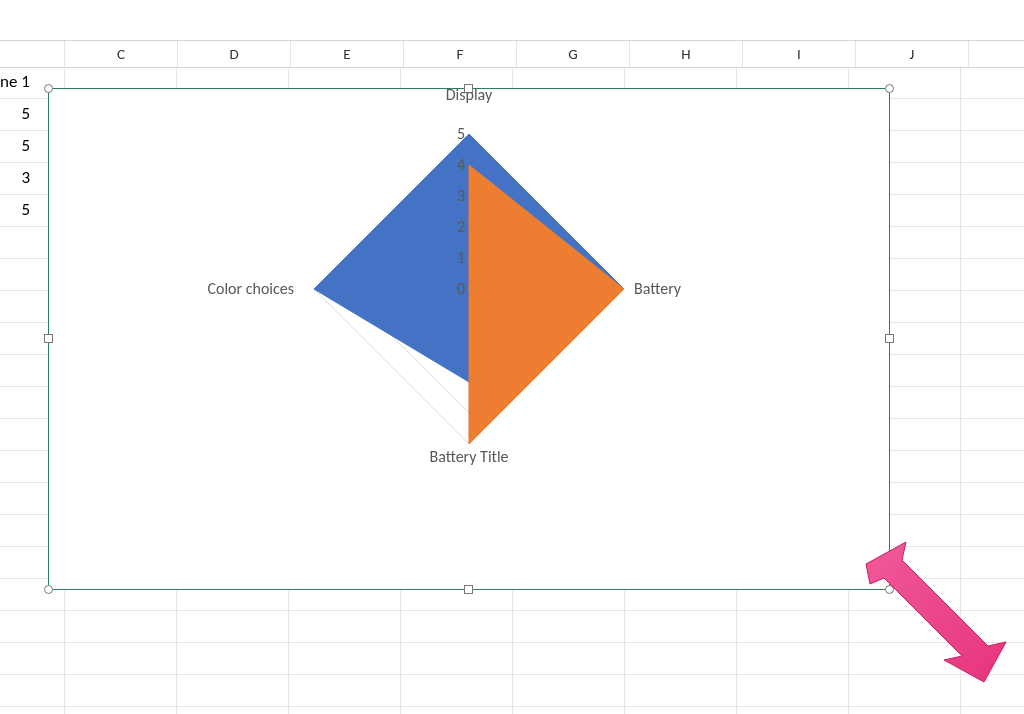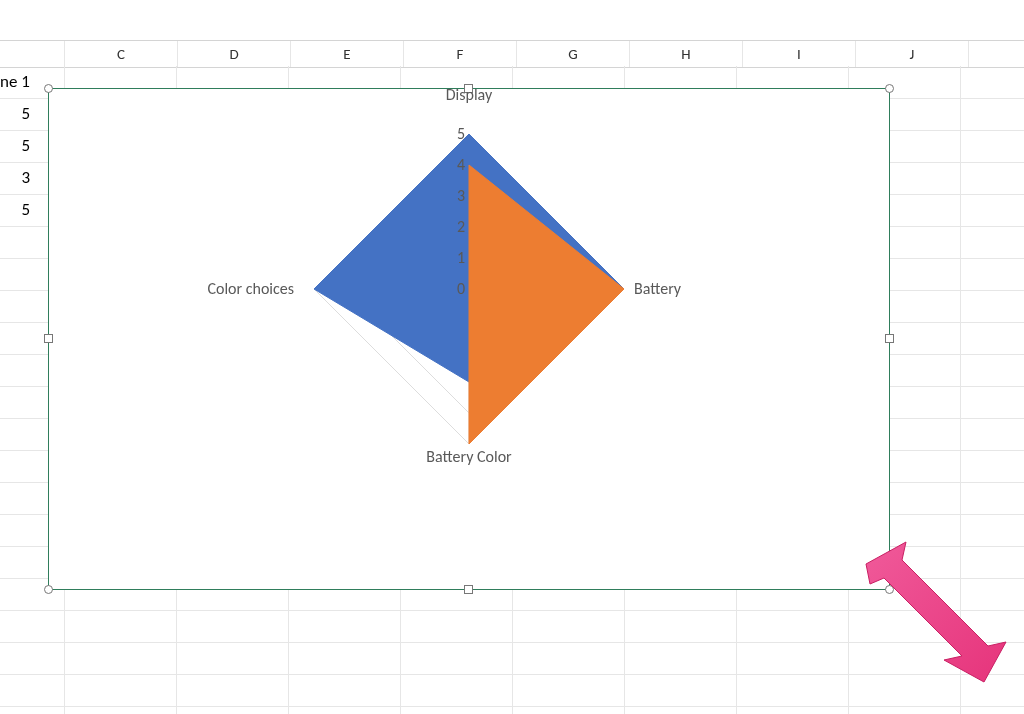--- a/index.html
+++ b/index.html
@@ -233,21 +233,21 @@
           <line x1="420" y1="200" x2="265" y2="200"></line>
         </g>
 
         <polygon points="420,45 575,200 420,293 265,200" fill="#4472c4" fill-opacity="1" stroke="#4472c4" stroke-width="1"></polygon>
 
         <polygon points="420,76 575,200 420,355 420,200" fill="#ed7d31" fill-opacity="1" stroke="#ed7d31" stroke-width="1"></polygon>
       </svg>
 
       <div class="axis-label" style="left:50%; top:-4px; transform:translateX(-50%);">Display</div>
       <div class="axis-label" style="left:585px; top:190px;">Battery</div>
-      <div class="axis-label" style="left:50%; top:358px; transform:translateX(-50%);">Battery Color</div>
+      <div class="axis-label" style="left:50%; top:358px; transform:translateX(-50%);">Battery Title</div>
       <div class="axis-label" style="right:595px; top:190px;">Color choices</div>
 
       <div class="tick-label" style="left:408px; top:190px;">0</div>
       <div class="tick-label" style="left:408px; top:159px;">1</div>
       <div class="tick-label" style="left:408px; top:128px;">2</div>
       <div class="tick-label" style="left:408px; top:97px;">3</div>
       <div class="tick-label" style="left:408px; top:66px;">4</div>
       <div class="tick-label" style="left:408px; top:35px;">5</div>
     </div>
   </div>

